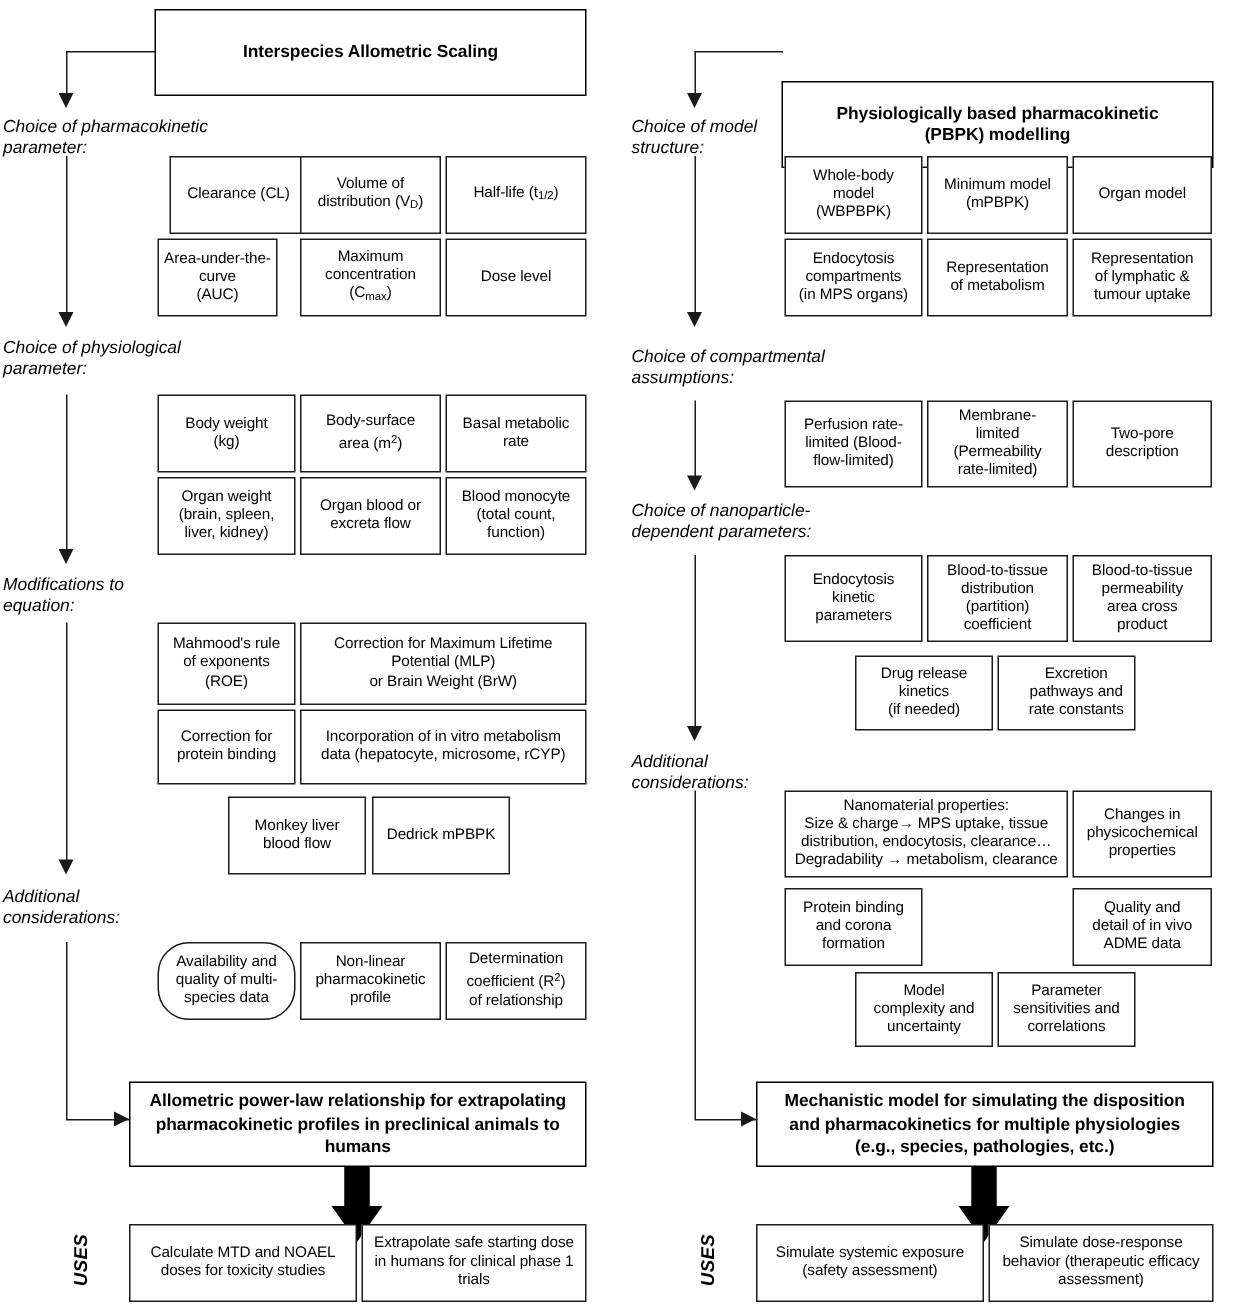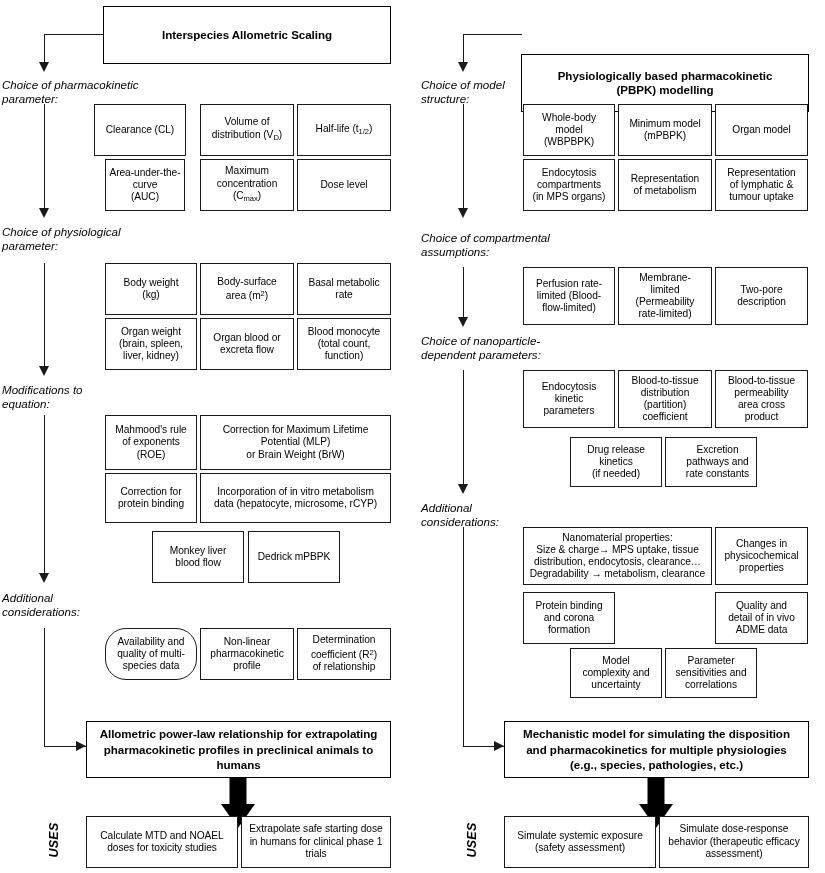--- a/index.html
+++ b/index.html
@@ -104,21 +104,21 @@
     <span>Interspecies Allometric Scaling</span>
   </div>
 
   <div class="hline" style="left:44px;top:34px;width:60px;"></div>
   <div class="vline" style="left:44px;top:34px;height:32px;"></div>
   <div class="arrow-down" style="left:39px;top:62px;"></div>
 
   <div class="stage-label" style="left:2px;top:78px;width:190px;">Choice of  pharmacokinetic
 parameter:</div>
 
-  <div class="box" style="left:94px;top:104px;width:92px;height:52px;">
+  <div class="box" style="left:113px;top:104px;width:92px;height:52px;">
     <span>Clearance (CL)</span>
   </div>
   <div class="box" style="left:200px;top:104px;width:94px;height:52px;">
     <span>Volume of<br>distribution (V<sub>D</sub>)</span>
   </div>
   <div class="box" style="left:297px;top:104px;width:94px;height:52px;">
     <span>Half-life (t<sub>1/2</sub>)</span>
   </div>
   <div class="box" style="left:105px;top:159px;width:80px;height:52px;">
     <span>Area-under-the-<br>curve<br>(AUC)</span>

